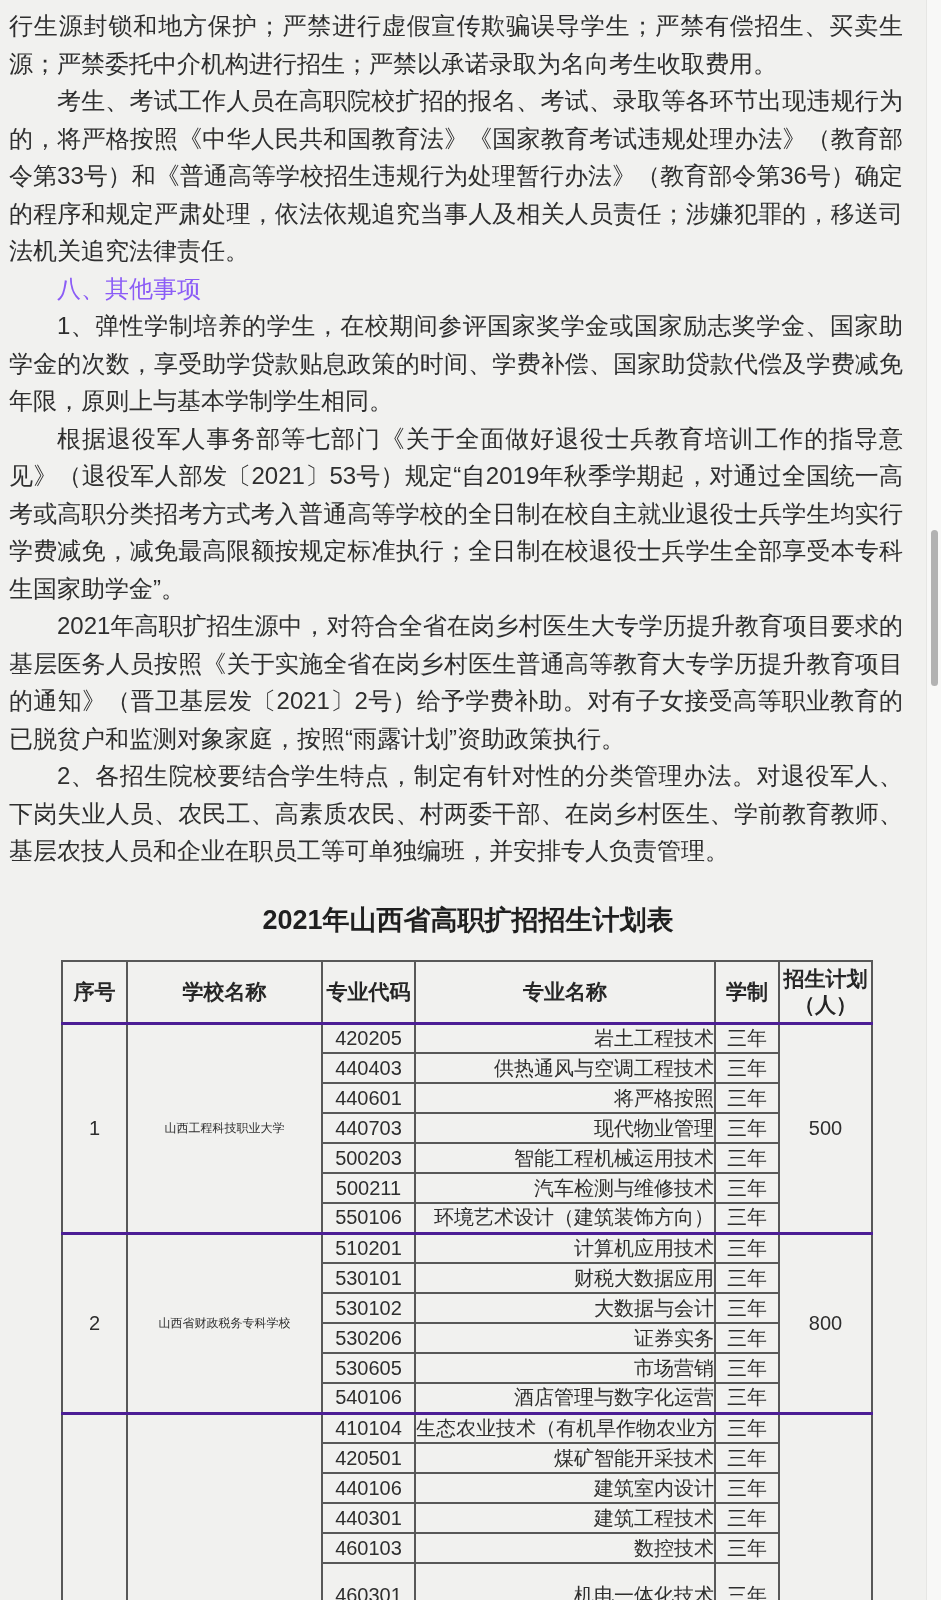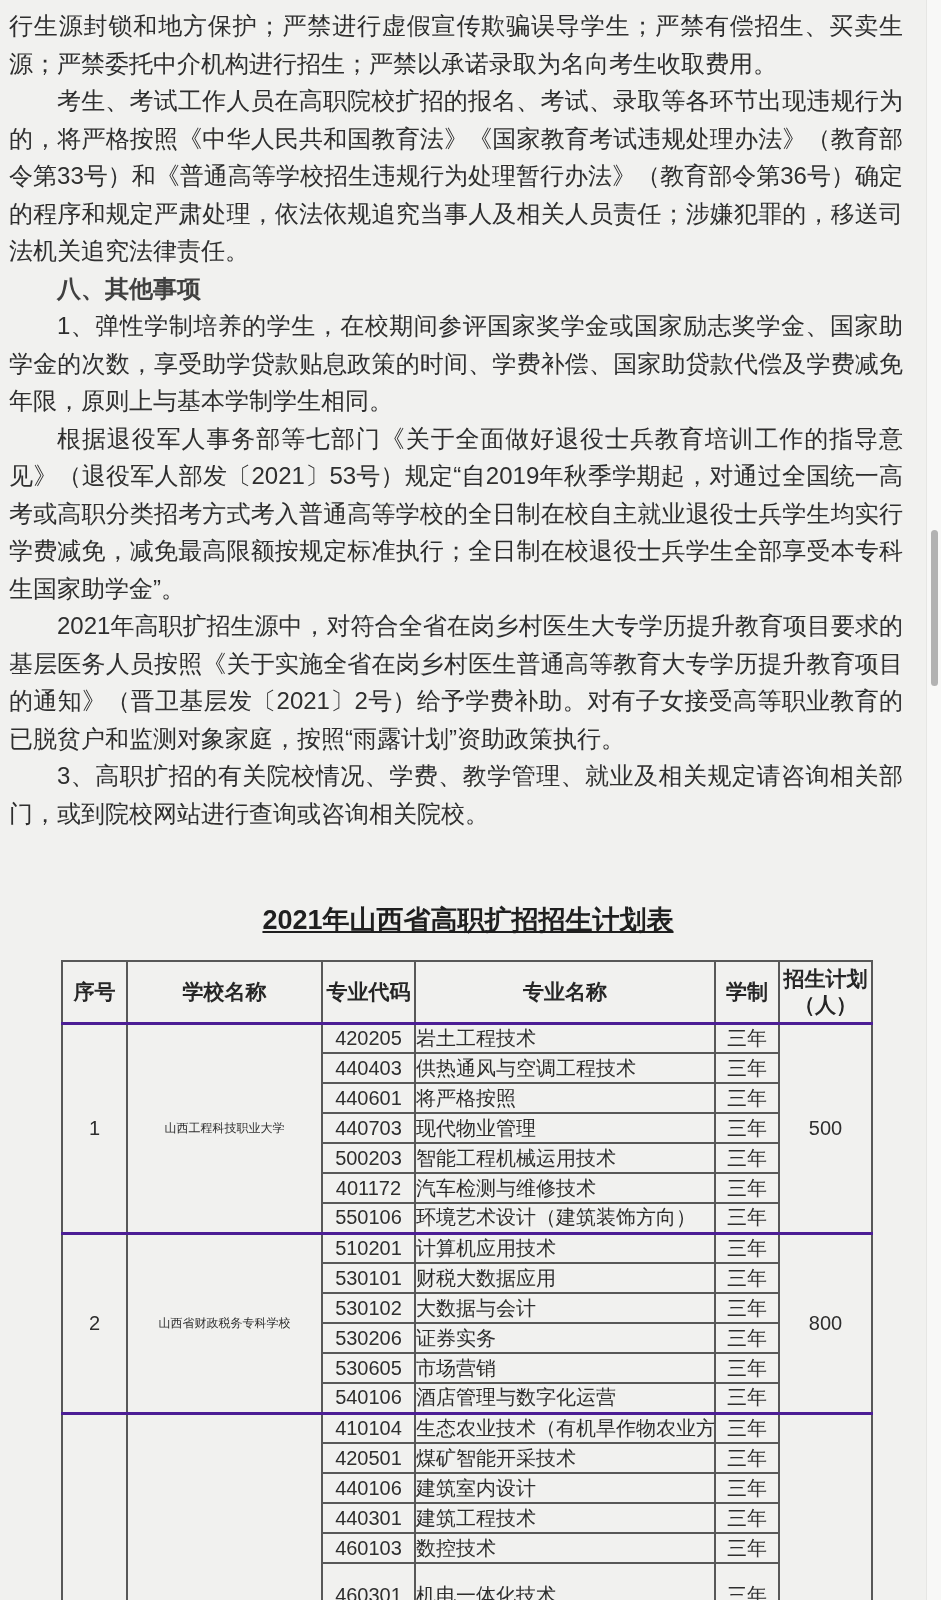--- a/index.html
+++ b/index.html
@@ -22,36 +22,35 @@
   }
   .para {
     margin: 0;
     font-size: 24px;
     line-height: 37.5px;
     text-align: justify;
     color: #2e2e2e;
   }
   .para.indent { text-indent: 2em; }
   .para.heading {
-    font-weight: bold;
+    font-weight: normal;
     text-indent: 2em;
     text-align: left;
-    color: #404040;
+    color: #8b5cf6;
   }
 
   
   .table-section { width: 814px; margin-left: 61px; }
   .table-title {
     margin: 26px 0 20px 0;
     line-height: 40px;
     text-align: center;
     font-size: 27px;
     font-weight: bold;
     color: #1f1f1f;
-    text-decoration: underline;
   }
   table.plan {
     border-collapse: collapse;
     table-layout: fixed;
     width: 812px;
     font-size: 20px;
     color: #2e2e2e;
     background: #f1f1ef;
   }
   table.plan th, table.plan td {
@@ -67,21 +66,21 @@
     text-align: center;
     color: #262626;
     line-height: 26px;
   }
   table.plan tbody tr { height: 30px; }
   table.plan tbody tr.tall-row { height: 64px; }
   tr.group-top td { border-top: 3px solid #4c1d95; }
   td.cell-no, td.cell-school, td.cell-plan, td.cell-code, td.cell-years {
     text-align: center; vertical-align: middle;
   }
-  td.cell-major { text-align: left; padding-left: 12px; }
+  td.cell-major { text-align: right; padding-left: 12px; }
   td.va-bottom { vertical-align: bottom; padding-bottom: 16px; }
   td.cell-school { font-size: 12px; }
 
   
   .scrollbar-track {
     position: absolute; top: 0; right: 0;
     width: 14px; height: 1600px;
     background: #f8f8f7;
     border-left: 1px solid #e6e6e4;
   }
@@ -97,20 +96,21 @@
 
 <div class="page">
 
   <div class="content" id="paragraphs">
       <p class="para">行生源封锁和地方保护；严禁进行虚假宣传欺骗误导学生；严禁有偿招生、买卖生源；严禁委托中介机构进行招生；严禁以承诺录取为名向考生收取费用。</p>
       <p class="para indent">考生、考试工作人员在高职院校扩招的报名、考试、录取等各环节出现违规行为的，将严格按照《中华人民共和国教育法》《国家教育考试违规处理办法》（教育部令第33号）和《普通高等学校招生违规行为处理暂行办法》（教育部令第36号）确定的程序和规定严肃处理，依法依规追究当事人及相关人员责任；涉嫌犯罪的，移送司法机关追究法律责任。</p>
       <p class="para heading">八、其他事项</p>
       <p class="para indent">1、弹性学制培养的学生，在校期间参评国家奖学金或国家励志奖学金、国家助学金的次数，享受助学贷款贴息政策的时间、学费补偿、国家助贷款代偿及学费减免年限，原则上与基本学制学生相同。</p>
       <p class="para indent">根据退役军人事务部等七部门《关于全面做好退役士兵教育培训工作的指导意见》（退役军人部发〔2021〕53号）规定“自2019年秋季学期起，对通过全国统一高考或高职分类招考方式考入普通高等学校的全日制在校自主就业退役士兵学生均实行学费减免，减免最高限额按规定标准执行；全日制在校退役士兵学生全部享受本专科生国家助学金”。</p>
       <p class="para indent">2021年高职扩招生源中，对符合全省在岗乡村医生大专学历提升教育项目要求的基层医务人员按照《关于实施全省在岗乡村医生普通高等教育大专学历提升教育项目的通知》（晋卫基层发〔2021〕2号）给予学费补助。对有子女接受高等职业教育的已脱贫户和监测对象家庭，按照“雨露计划”资助政策执行。</p>
+      <p class="para indent">2、各招生院校要结合学生特点，制定有针对性的分类管理办法。对退役军人、下岗失业人员、农民工、高素质农民、村两委干部、在岗乡村医生、学前教育教师、基层农技人员和企业在职员工等可单独编班，并安排专人负责管理。</p>
       <p class="para indent">3、高职扩招的有关院校情况、学费、教学管理、就业及相关规定请咨询相关部门，或到院校网站进行查询或咨询相关院校。</p>
     </div>
 
   <div class="table-section">
     <div class="table-title">2021年山西省高职扩招招生计划表</div>
     <table class="plan">
       <colgroup>
         <col style="width:65px">
         <col style="width:195px">
         <col style="width:93px">
@@ -151,21 +151,21 @@
             <td class="cell-code">440703</td>
             <td class="cell-major">现代物业管理</td>
             <td class="cell-years">三年</td>
           </tr>
           <tr>
             <td class="cell-code">500203</td>
             <td class="cell-major">智能工程机械运用技术</td>
             <td class="cell-years">三年</td>
           </tr>
           <tr>
-            <td class="cell-code">401172</td>
+            <td class="cell-code">500211</td>
             <td class="cell-major">汽车检测与维修技术</td>
             <td class="cell-years">三年</td>
           </tr>
           <tr>
             <td class="cell-code">550106</td>
             <td class="cell-major">环境艺术设计（建筑装饰方向）</td>
             <td class="cell-years">三年</td>
           </tr>
           <tr class="group-top">
             <td class="cell-no" rowspan="6">2</td>

